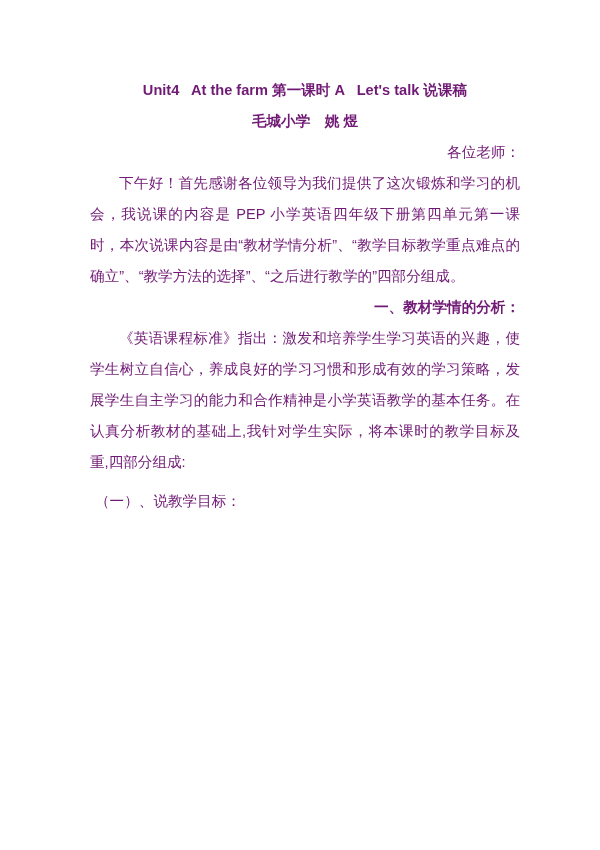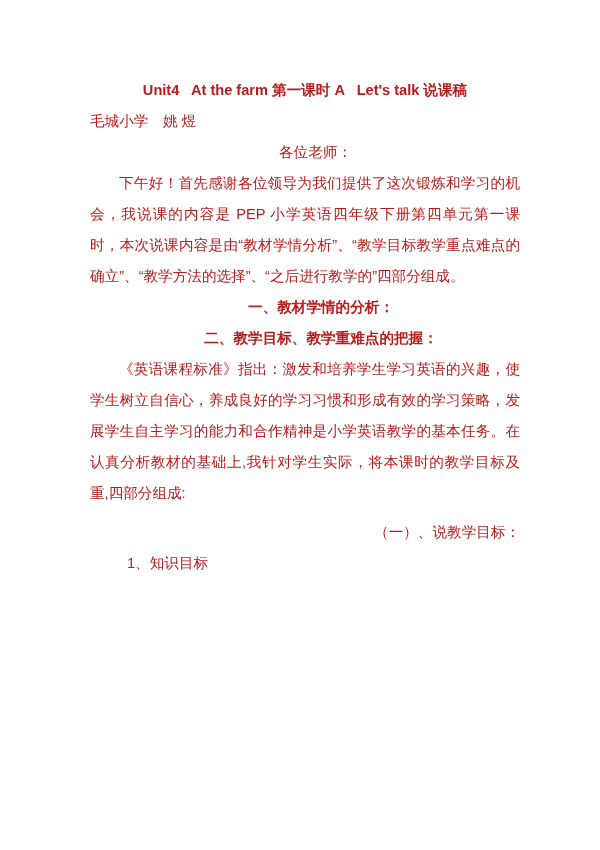--- a/index.html
+++ b/index.html
@@ -7,61 +7,62 @@
     padding: 0;
     background: #ffffff;
   }
   .page {
     position: relative;
     width: 600px;
     height: 766px;
     background: #ffffff;
     overflow: hidden;
     font-family: "Liberation Sans", "DejaVu Sans", sans-serif;
-    color: #b91c1c;
+    color: #701a75;
   }
   .content {
     position: absolute;
     left: 90px;
     top: 75px;
     width: 430px;
   }
   .content p, .doc-title, .doc-subtitle {
     margin: 0;
     font-size: 14.6px;
     line-height: 31px;
   }
   .doc-title {
     font-size: 15.5px;
     font-weight: 700;
     text-align: center;
     white-space: pre-wrap;
   }
   .doc-subtitle {
     font-size: 15.5px;
-    font-weight: 400;
+    font-weight: 700;
+    text-align: center;
     white-space: pre-wrap;
   }
   .salutation {
     text-indent: 21px;
-    text-align: center;
+    text-align: right;
   }
   .para {
     text-indent: 29px;
     text-align: justify;
     text-justify: inter-ideograph;
   }
   .heading {
     font-weight: 700;
     text-indent: 32px;
-    text-align: center;
+    text-align: right;
   }
   .list-heading {
     text-indent: 5px;
-    text-align: right;
+    text-align: left;
     margin-top: 8px !important;
   }
   .numbered-heading {
     text-indent: 37px;
     text-align: left;
   }
   .list-item {
     text-indent: 0;
     text-align: justify;
     text-justify: inter-ideograph;
@@ -70,18 +71,16 @@
 </head>
 <body>
 
 <div class="page">
   <div class="content">
     <p class="doc-title">Unit4   At the farm 第一课时 A   Let's talk 说课稿</p>
     <p class="doc-subtitle">毛城小学　姚 煜</p>
     <p class="salutation">各位老师：</p>
     <p class="para">下午好！首先感谢各位领导为我们提供了这次锻炼和学习的机会，我说课的内容是 PEP 小学英语四年级下册第四单元第一课时，本次说课内容是由“教材学情分析”、“教学目标教学重点难点的确立”、“教学方法的选择”、“之后进行教学的”四部分组成。</p>
     <p class="heading">一、教材学情的分析：</p>
-    <p class="heading">二、教学目标、教学重难点的把握：</p>
     <p class="para">《英语课程标准》指出：激发和培养学生学习英语的兴趣，使学生树立自信心，养成良好的学习习惯和形成有效的学习策略，发展学生自主学习的能力和合作精神是小学英语教学的基本任务。在认真分析教材的基础上,我针对学生实际，将本课时的教学目标及重,四部分组成:</p>
     <p class="list-heading">（一）、说教学目标：</p>
-    <p class="numbered-heading">1、知识目标</p>
   </div>
 </div>
 
 </body></html>

